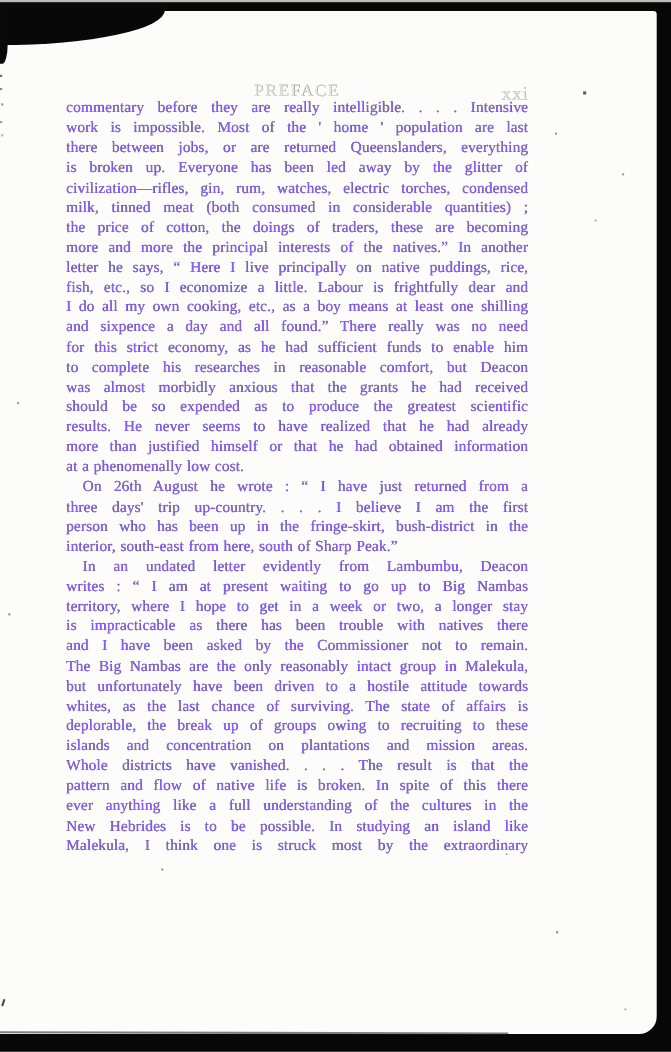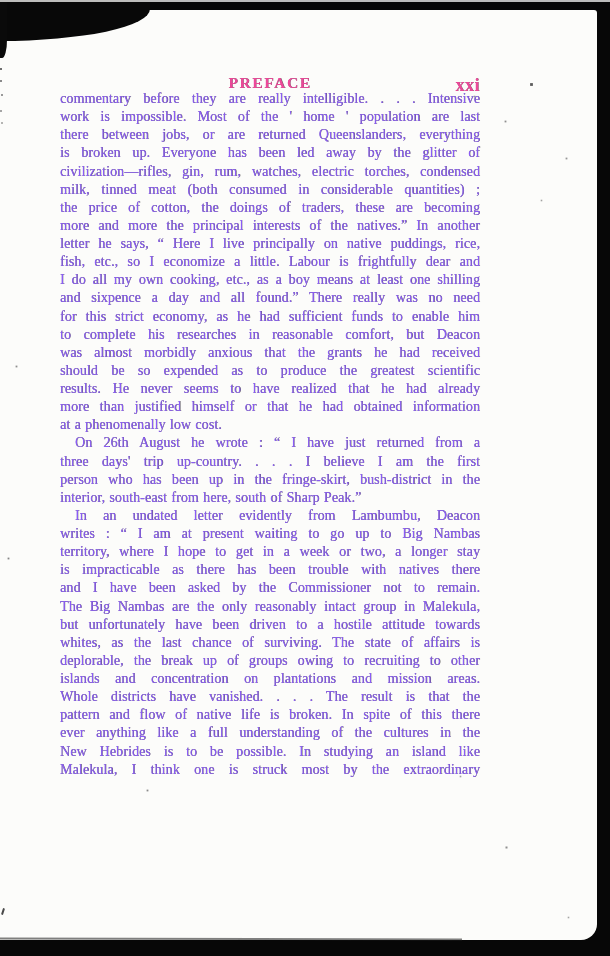--- a/index.html
+++ b/index.html
@@ -28,21 +28,21 @@
   }
   .left-ticks{
     position:absolute;left:0;top:62px;width:2px;height:2px;background:transparent;z-index:4;
     box-shadow:0 6px 0 0 #6f6f6f,0 18px 0 0 #8a8a8a,1px 32px 0 0 #9a9a9a,0 48px 0 0 #a5a5a5,1px 60px 0 0 #b5b5b3;
   }
   .smudge-bottom{
     position:absolute;left:0;top:938px;width:462px;height:2px;background:#2c2c2c;opacity:.6;
     transform:rotate(.15deg);z-index:3;
   }
   
-  .header{position:absolute;top:74px;left:60px;width:420px;height:20px;z-index:2;color:#ec4899;font-weight:bold;}
+  .header{position:absolute;top:74px;left:60px;width:420px;height:20px;z-index:2;color:#e5e5e5;}
   .header .title{
     display:block;text-align:center;font-size:15.5px;letter-spacing:1.6px;
     text-shadow:.3px 0 0 rgba(25,25,25,.7);
   }
   .header .folio{
     position:absolute;right:0;top:1px;font-size:18px;letter-spacing:.5px;
     text-shadow:.3px 0 0 rgba(25,25,25,.7);
   }
   
   .textcol{
@@ -117,21 +117,21 @@
       <div class="line">person who has been up in the fringe-skirt, bush-district in the</div>
       <div class="line end">interior, south-east from here, south of Sharp Peak.”</div>
       <div class="line indent">In an undated letter evidently from Lambumbu, Deacon</div>
       <div class="line">writes :  “ I am at present waiting to go up to Big Nambas</div>
       <div class="line">territory, where I hope to get in a week or two, a longer stay</div>
       <div class="line">is impracticable as there has been trouble with natives there</div>
       <div class="line">and I have been asked by the Commissioner not to remain.</div>
       <div class="line">The Big Nambas are the only reasonably intact group in Malekula,</div>
       <div class="line">but unfortunately have been driven to a hostile attitude towards</div>
       <div class="line">whites, as the last chance of surviving.  The state of affairs is</div>
-      <div class="line">deplorable, the break up of groups owing to recruiting to other</div>
+      <div class="line">deplorable, the break up of groups owing to recruiting to these</div>
       <div class="line">islands and concentration on plantations and mission areas.</div>
       <div class="line">Whole districts have vanished. . . . The result is that the</div>
       <div class="line">pattern and flow of native life is broken.  In spite of this there</div>
       <div class="line">ever anything like a full understanding of the cultures in the</div>
       <div class="line">New Hebrides is to be possible.  In studying an island like</div>
       <div class="line">Malekula, I think one is struck most by the extraordinary</div>
     </div>
 
   <div class="specks"></div>
   <div class="slash-mark"></div>

